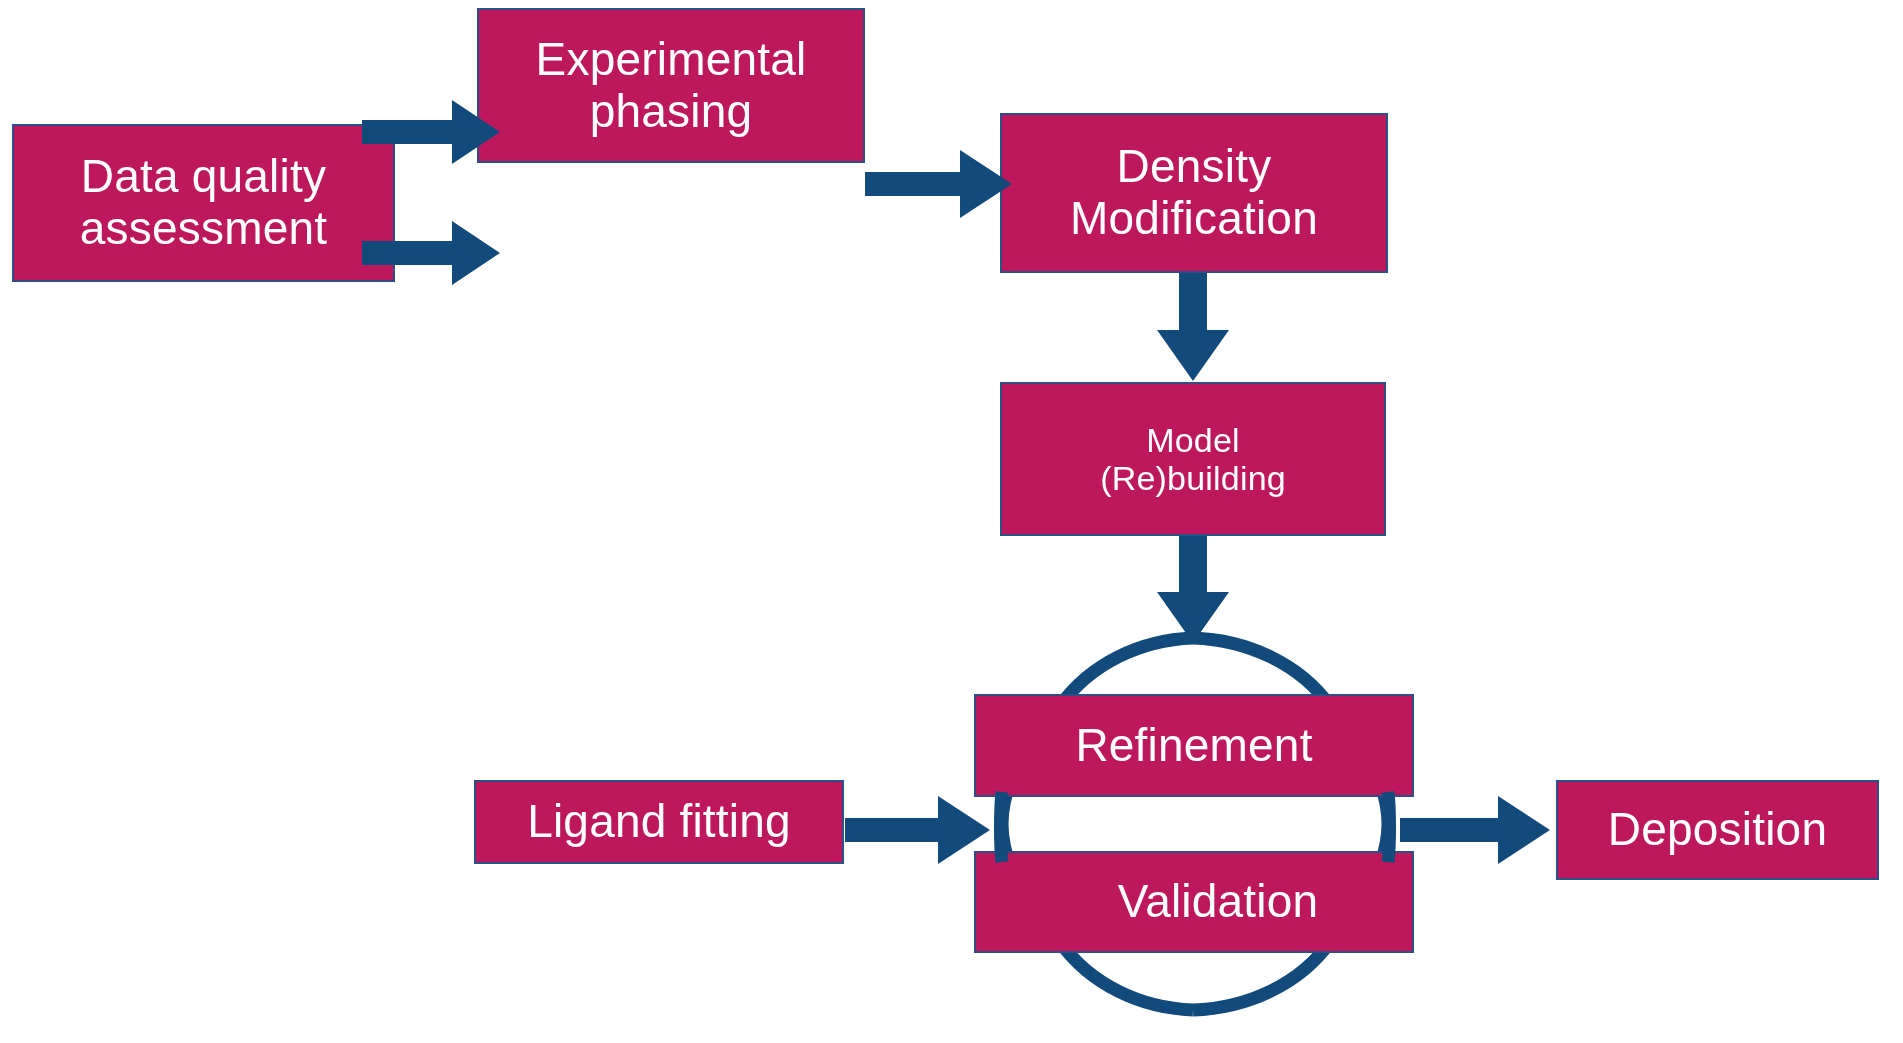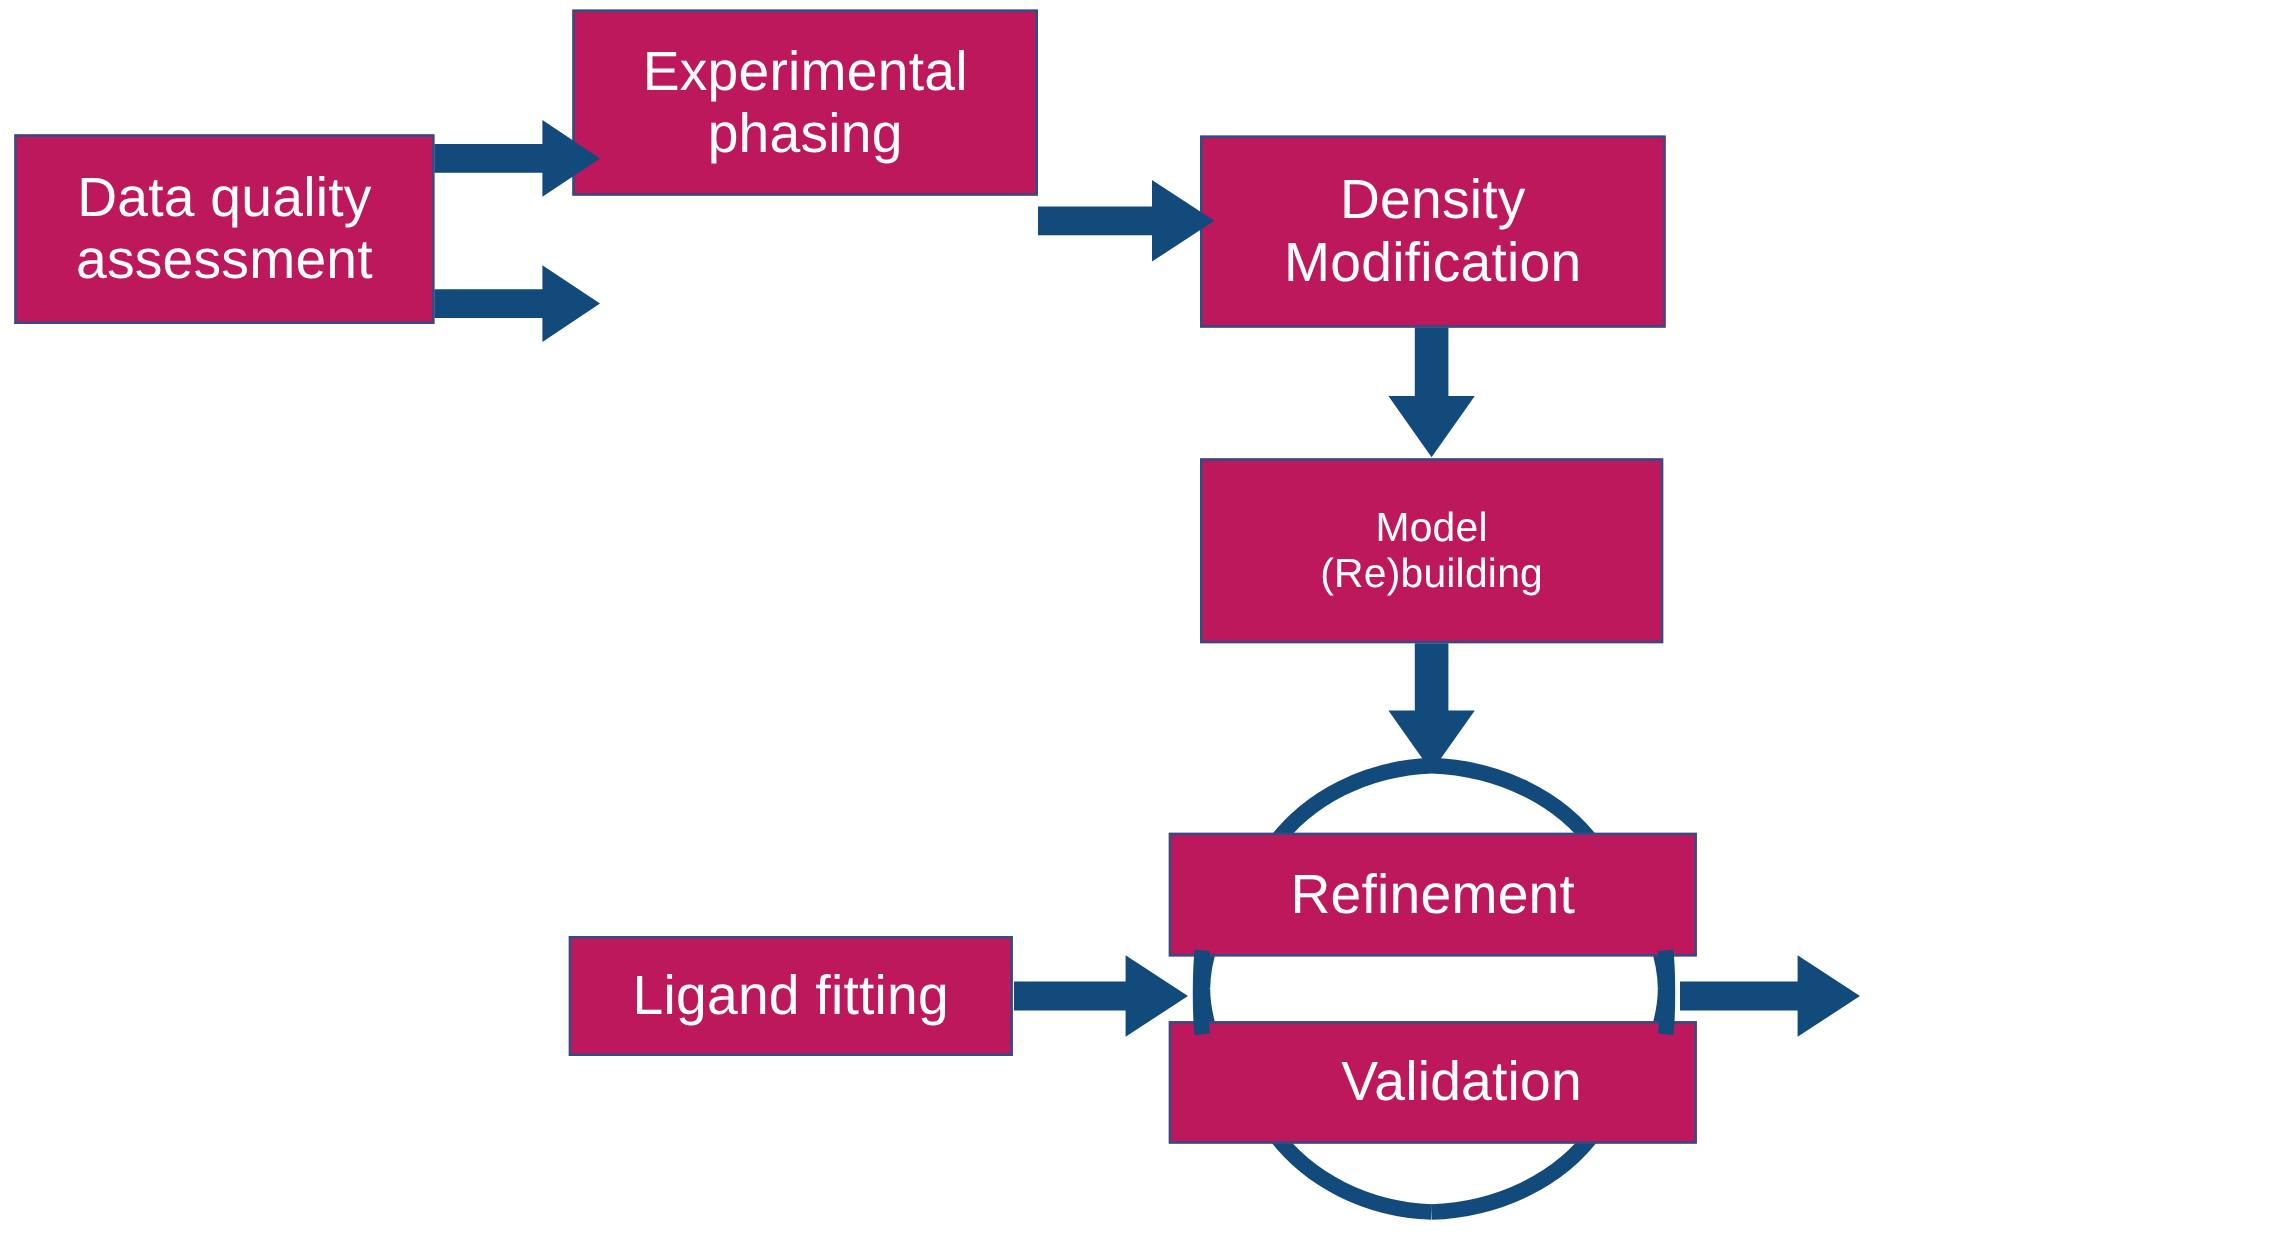--- a/index.html
+++ b/index.html
@@ -27,28 +27,28 @@
     display: flex;
     align-items: center;
     justify-content: center;
     text-align: center;
     line-height: 1.12;
     font-weight: 400;
     white-space: pre-line;
     letter-spacing: 0.2px;
   }
   
-  #node-data-quality      { left: 12px;   top: 112px; width: 350px; height: 158px; font-size: 46px; }
+  #node-data-quality      { left: 12px;   top: 124px; width: 383px; height: 158px; font-size: 46px; }
   #node-exp-phasing       { left: 477px;  top: 8px;   width: 388px; height: 155px; font-size: 46px; }
   #node-mol-replacement   { left: 477px;  top: 223px; width: 388px; height: 158px; font-size: 46px; }
   #node-density-mod       { left: 1000px; top: 113px; width: 388px; height: 160px; font-size: 46px; }
   #node-model-rebuilding  { left: 1000px; top: 382px; width: 386px; height: 154px; font-size: 34px; }
   #node-refinement        { left: 974px;  top: 694px; width: 440px; height: 103px; font-size: 46px; z-index: 5; }
   #node-validation        { left: 974px;  top: 851px; width: 440px; height: 102px; font-size: 46px; z-index: 5; padding-left: 48px; }
-  #node-ligand-fitting    { left: 474px;  top: 780px; width: 370px; height: 100px; font-size: 46px; }
+  #node-ligand-fitting    { left: 474px;  top: 780px; width: 370px; height: 84px; font-size: 46px; }
   #node-deposition        { left: 1556px; top: 780px; width: 323px; height: 100px; font-size: 46px; }
 
   
   .edges {
     position: absolute;
     left: 0;
     top: 0;
     width: 1903px;
     height: 1043px;
     pointer-events: none;
@@ -126,20 +126,21 @@
 
   <div class="node" id="node-model-rebuilding">Model
 (Re)building</div>
 
   <div class="node" id="node-refinement">Refinement</div>
 
   <div class="node" id="node-validation">Validation</div>
 
   <div class="node" id="node-ligand-fitting">Ligand fitting</div>
 
+  <div class="node" id="node-deposition">Deposition</div>
 
   <svg class="edges" id="edges-front" viewBox="0 0 1903 1043">
 
     <g>
       <path class="cycle-ring" d="M 1002 792 C 1000 810 1000 846 1002 862"></path>
       <path class="cycle-ring" d="M 1388 792 C 1390 810 1390 846 1388 862"></path>
     </g>
   </svg>
 
 </div>

